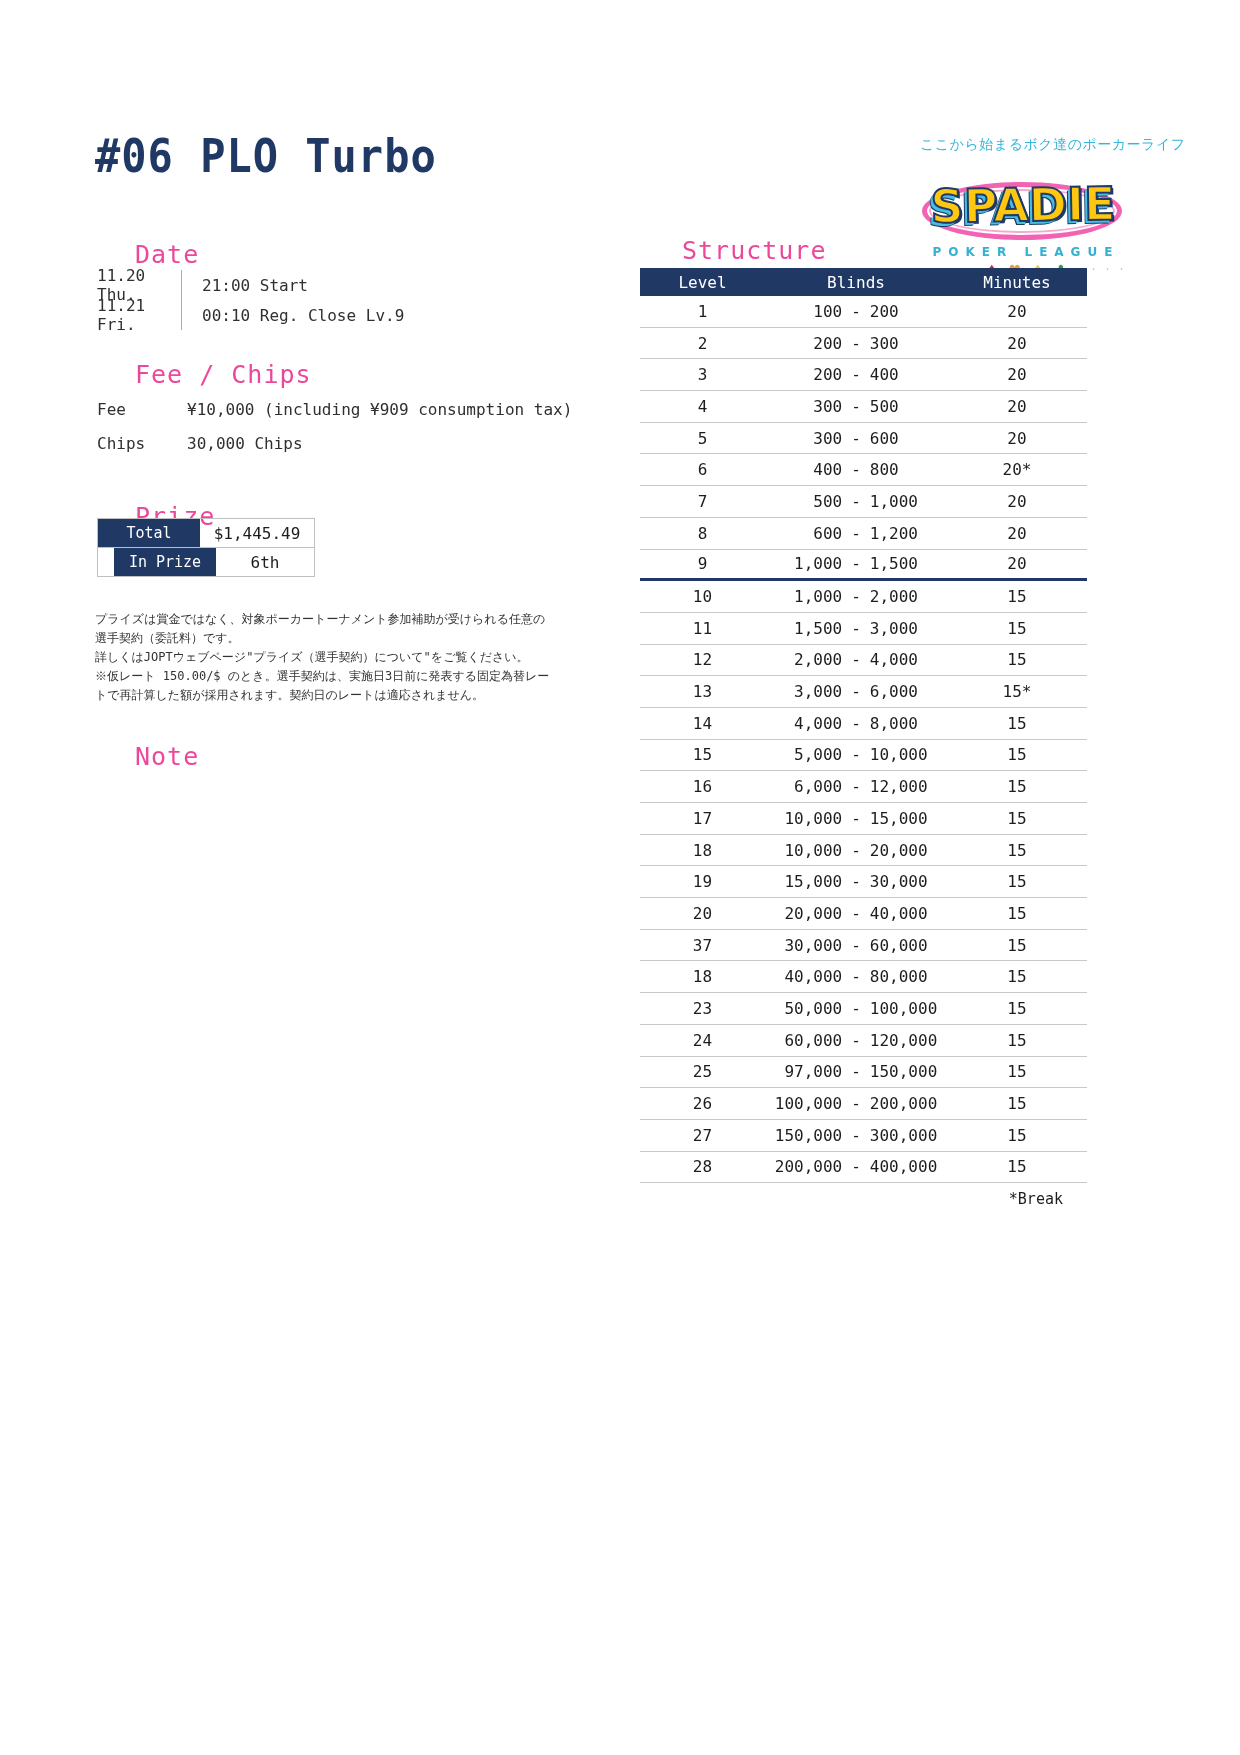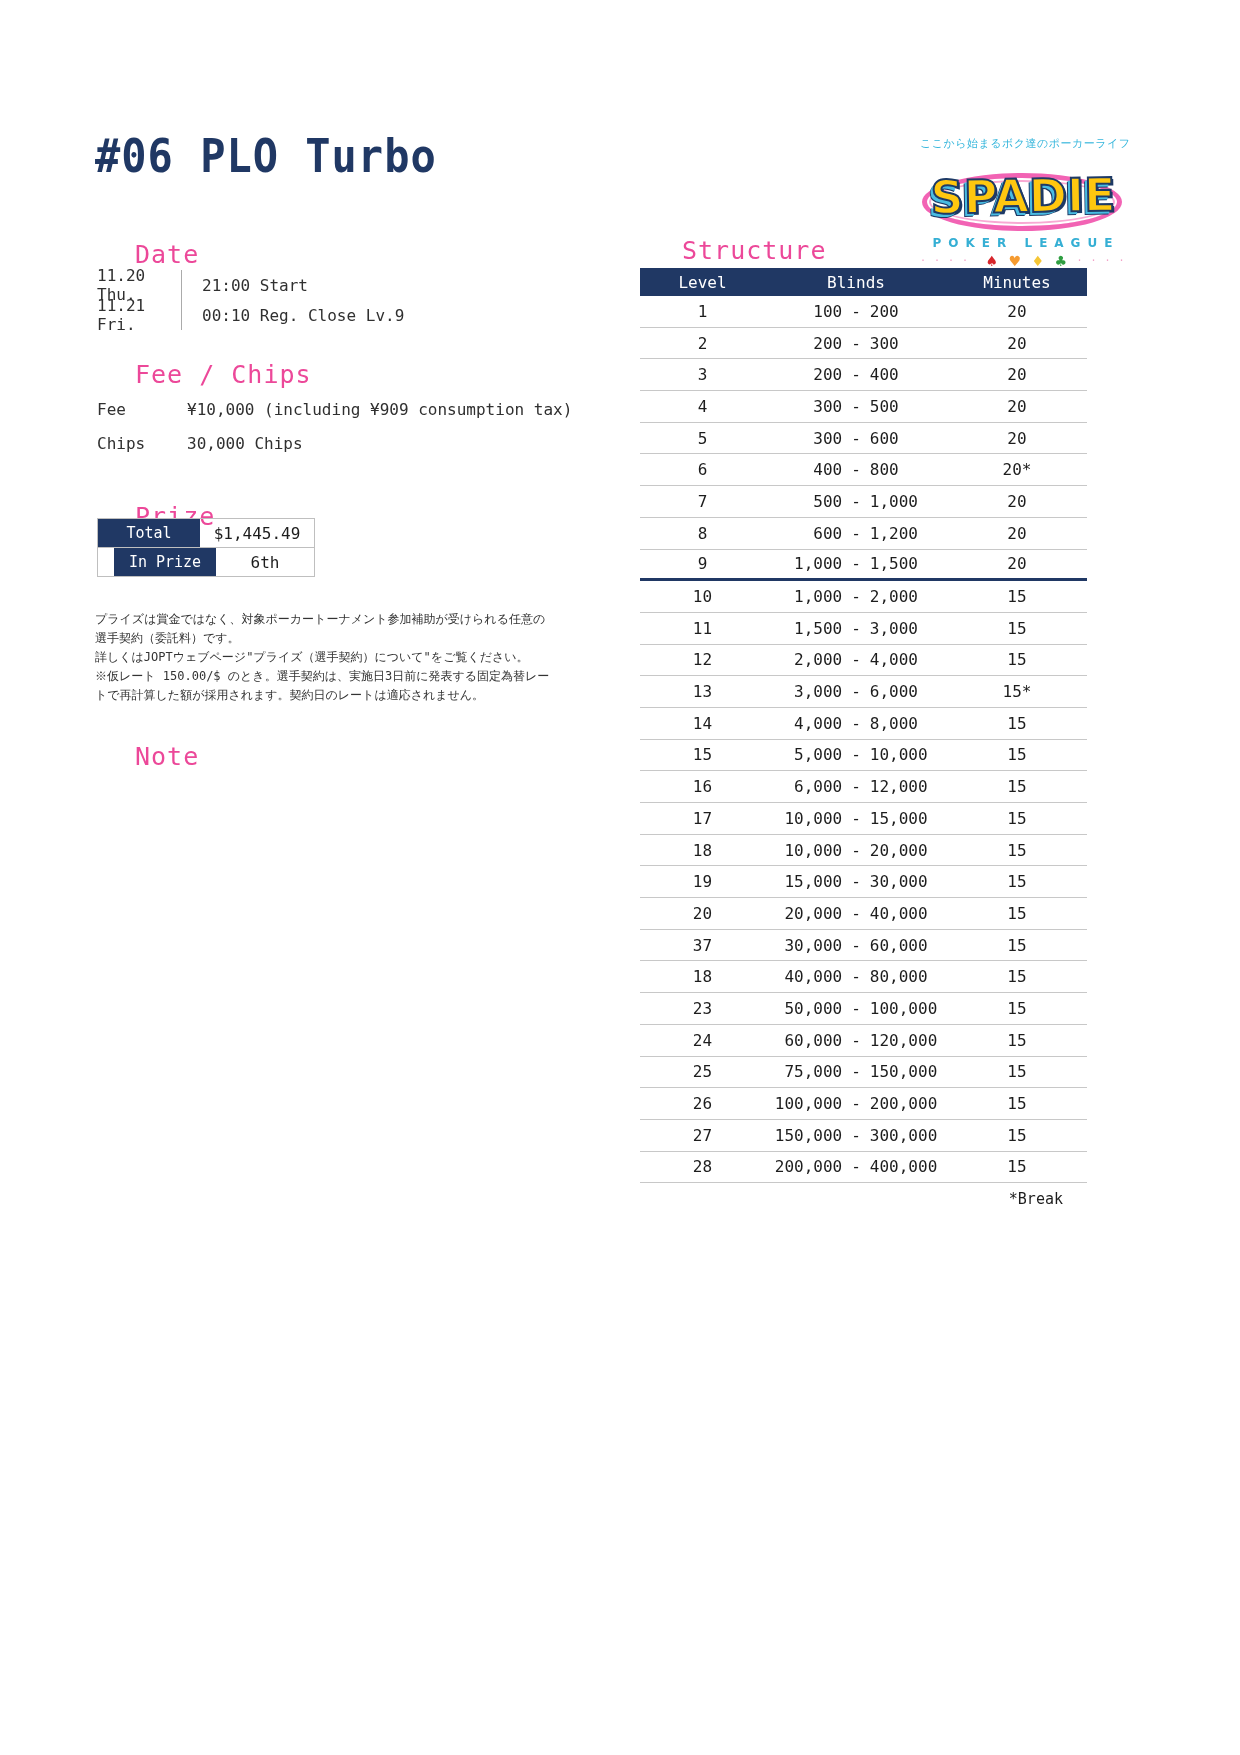--- a/index.html
+++ b/index.html
@@ -8,22 +8,22 @@
 
   
   .doc-title{
     position:absolute;left:95px;top:128px;
     font-size:42px;font-weight:bold;color:#203864;letter-spacing:1px;
     transform:scaleY(1.12);transform-origin:top left;white-space:nowrap;
   }
 
   
   .logo{position:absolute;left:920px;top:136px;width:206px;text-align:center;}
-  .logo-tagline{color:#35B6DC;font-size:11px;letter-spacing:0.5px;white-space:nowrap;font-family:"DejaVu Sans",sans-serif;}
-  .ring-wrap{position:relative;height:74px;margin-top:10px;}
+  .logo-tagline{color:#35B6DC;font-size:14px;letter-spacing:0.5px;white-space:nowrap;font-family:"DejaVu Sans",sans-serif;}
+  .ring-wrap{position:relative;height:74px;margin-top:16px;}
   .ring{
     position:absolute;left:2px;top:12px;width:190px;height:48px;border-radius:50%;
     border:5px solid #F263B4;
     box-shadow:inset 0 0 0 2px #ffffff, inset 0 0 0 4px #F8A9D3;
   }
   .logo-name{
     position:absolute;left:0;top:2px;width:100%;
     font-family:"DejaVu Sans",sans-serif;font-weight:bold;font-size:46px;line-height:66px;
     color:#FFC70F;-webkit-text-stroke:2px #1E3A66;
     text-shadow:-3px 3px 0 #49BCE2,-4px 4px 0 #1E3A66,2px 2px 0 #1E3A66;
@@ -370,21 +370,21 @@
     <div class="col-blinds blinds-cell">
       <span class="sb">60,000</span>
       <span class="dash">-</span>
       <span class="bb">120,000</span>
     </div>
     <div class="col-minutes">15</div>
   </div>
         <div class="s-row">
     <div class="col-level">25</div>
     <div class="col-blinds blinds-cell">
-      <span class="sb">75,000</span>
+      <span class="sb">97,000</span>
       <span class="dash">-</span>
       <span class="bb">150,000</span>
     </div>
     <div class="col-minutes">15</div>
   </div>
         <div class="s-row">
     <div class="col-level">26</div>
     <div class="col-blinds blinds-cell">
       <span class="sb">100,000</span>
       <span class="dash">-</span>

